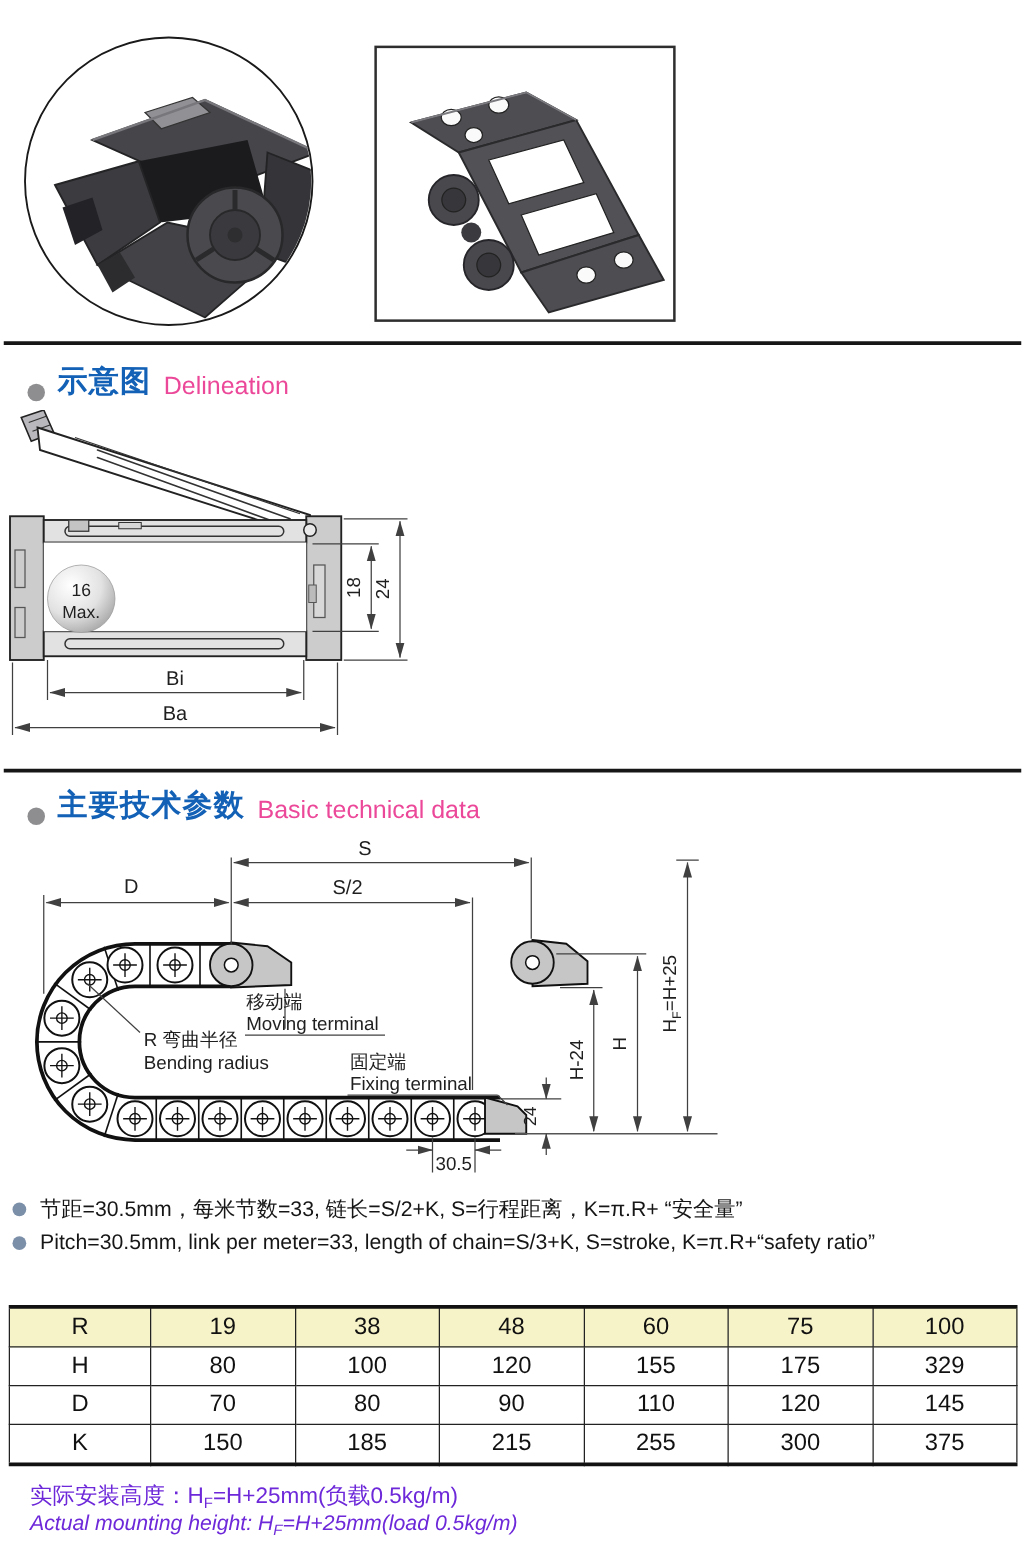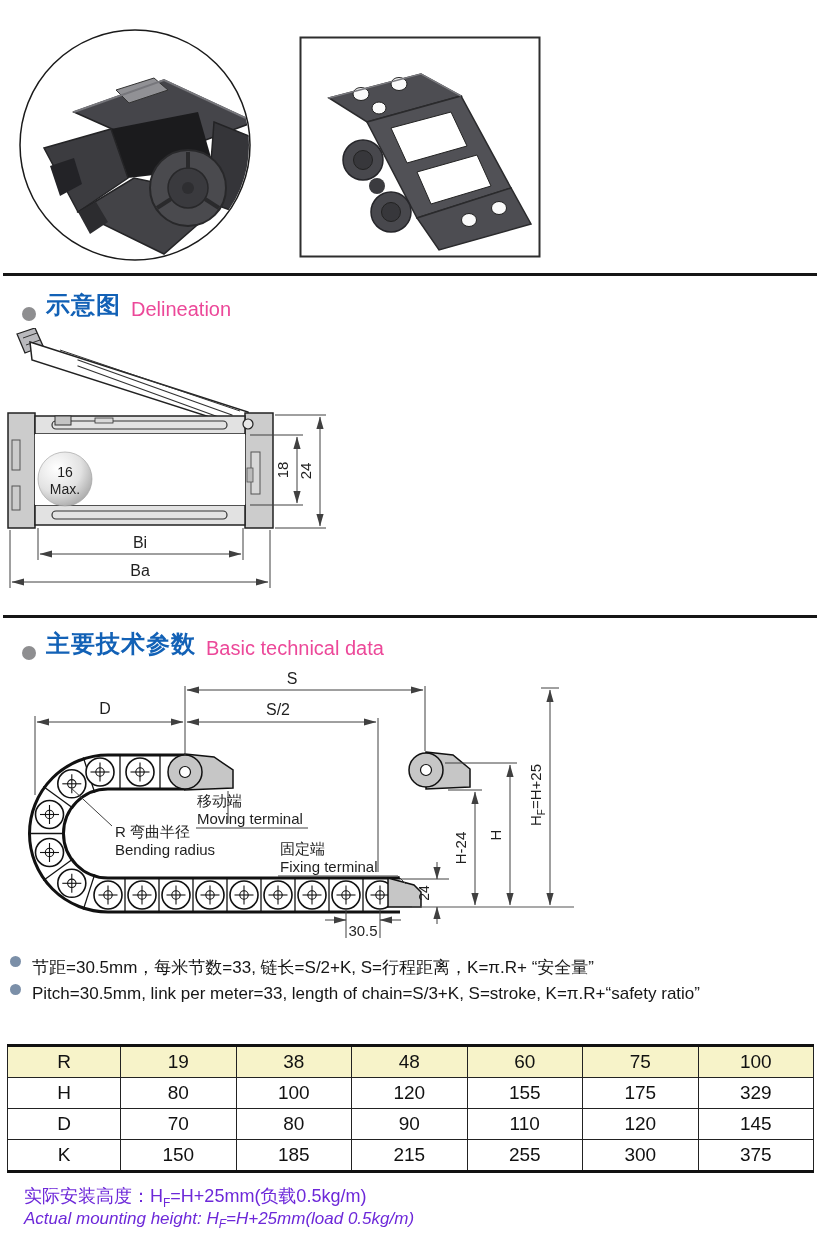--- a/index.html
+++ b/index.html
@@ -5,21 +5,21 @@
   html,body{margin:0;padding:0;}
   body{
     width:820px;height:1240px;position:relative;background:#ffffff;
     font-family:"Liberation Sans","DejaVu Sans",sans-serif;color:#111;overflow:hidden;
   }
   .rule{position:absolute;left:3px;width:814px;height:3px;background:#161616;}
   .sec-head{position:absolute;left:22px;display:flex;align-items:flex-end;gap:10px;}
   .sec-bullet{width:14px;height:14px;border-radius:50%;background:#8e8e90;flex:none;}
   .sec-zh{font-size:24px;font-weight:bold;color:#1261b6;letter-spacing:1px;}
   .sec-en{font-size:20px;color:#ec4899;}
-  .note{position:absolute;left:10px;display:flex;gap:11px;font-size:17px;color:#161616;white-space:nowrap;}
+  .note{position:absolute;left:10px;display:flex;align-items:center;gap:11px;font-size:17px;color:#161616;white-space:nowrap;}
   .note-bullet{width:11px;height:11px;border-radius:50%;background:#7b8fa8;flex:none;}
   table.spec{
     position:absolute;left:7px;top:1044px;width:806px;border-collapse:collapse;
     table-layout:fixed;font-size:19px;color:#111;
     border-top:3px solid #111;border-bottom:3px solid #111;
   }
   .spec td{border:1px solid #222;text-align:center;height:30px;padding:0;}
   .spec tr.hdr td{background:#f7f3c9;}
   .footer-line{position:absolute;left:24px;font-size:18px;color:#6d28d9;white-space:nowrap;text-align:right;}
   .footer-line.en{font-size:17px;font-style:italic;}

